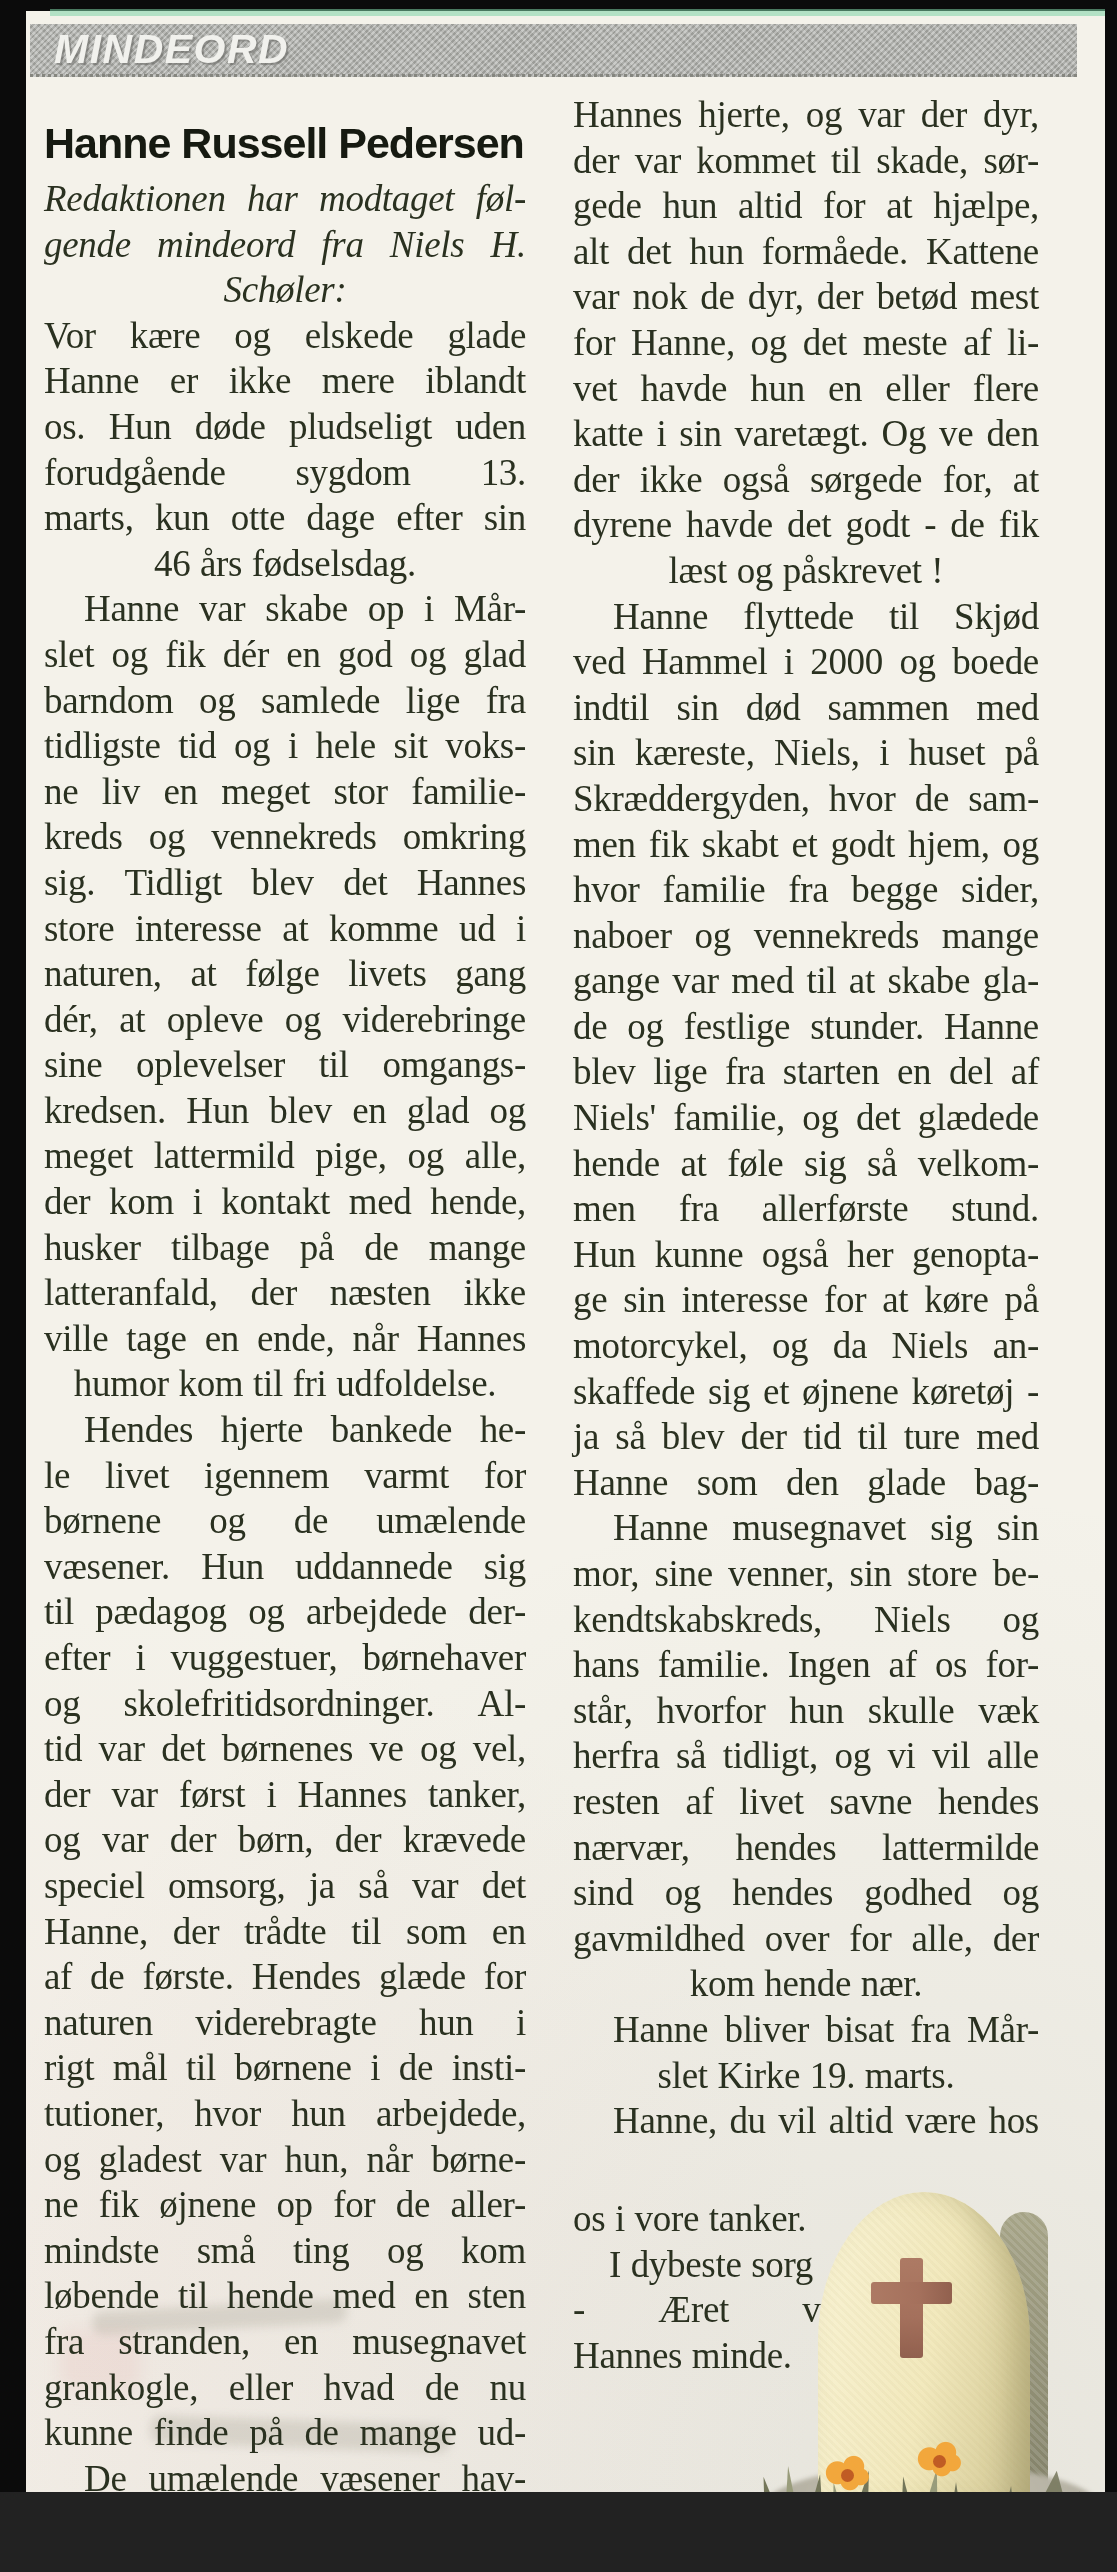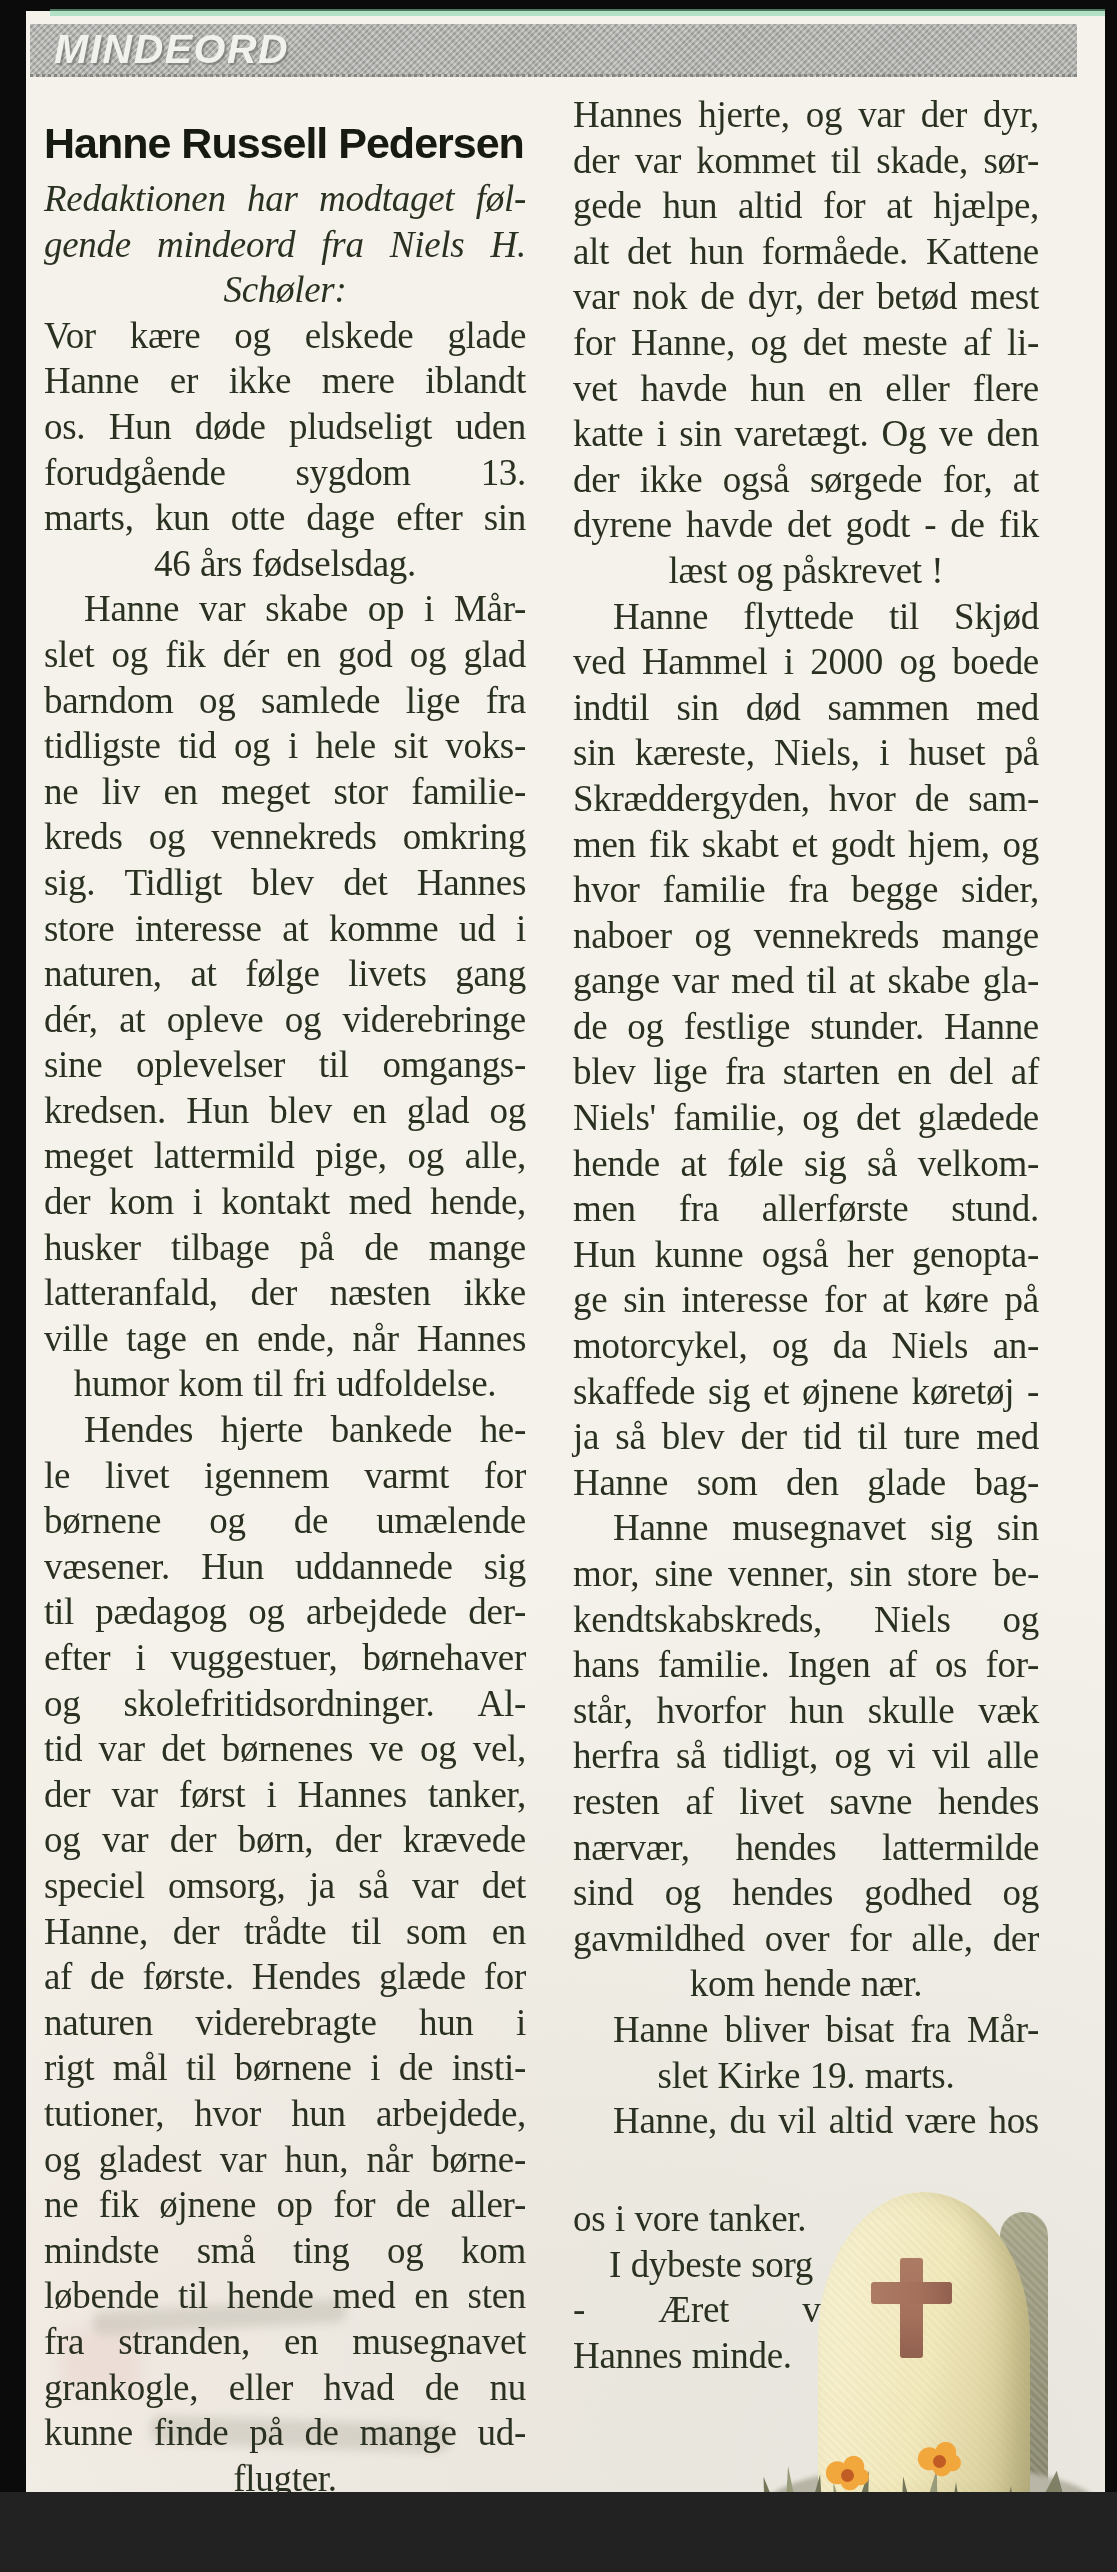--- a/index.html
+++ b/index.html
@@ -451,23 +451,20 @@
           <span>nu</span>
         </div>
         <div class="ln">
           <span>kunne</span>
           <span>finde</span>
           <span>på</span>
           <span>de</span>
           <span>mange</span>
           <span>ud-</span>
         </div>
-        <div class="ln pe">
-          <span>flugter.</span>
-        </div>
         <div class="ln ps">
           <span>De</span>
           <span>umælende</span>
           <span>væsener</span>
           <span>hav-</span>
         </div>
         <div class="ln">
           <span>de</span>
           <span>også</span>
           <span>en</span>

